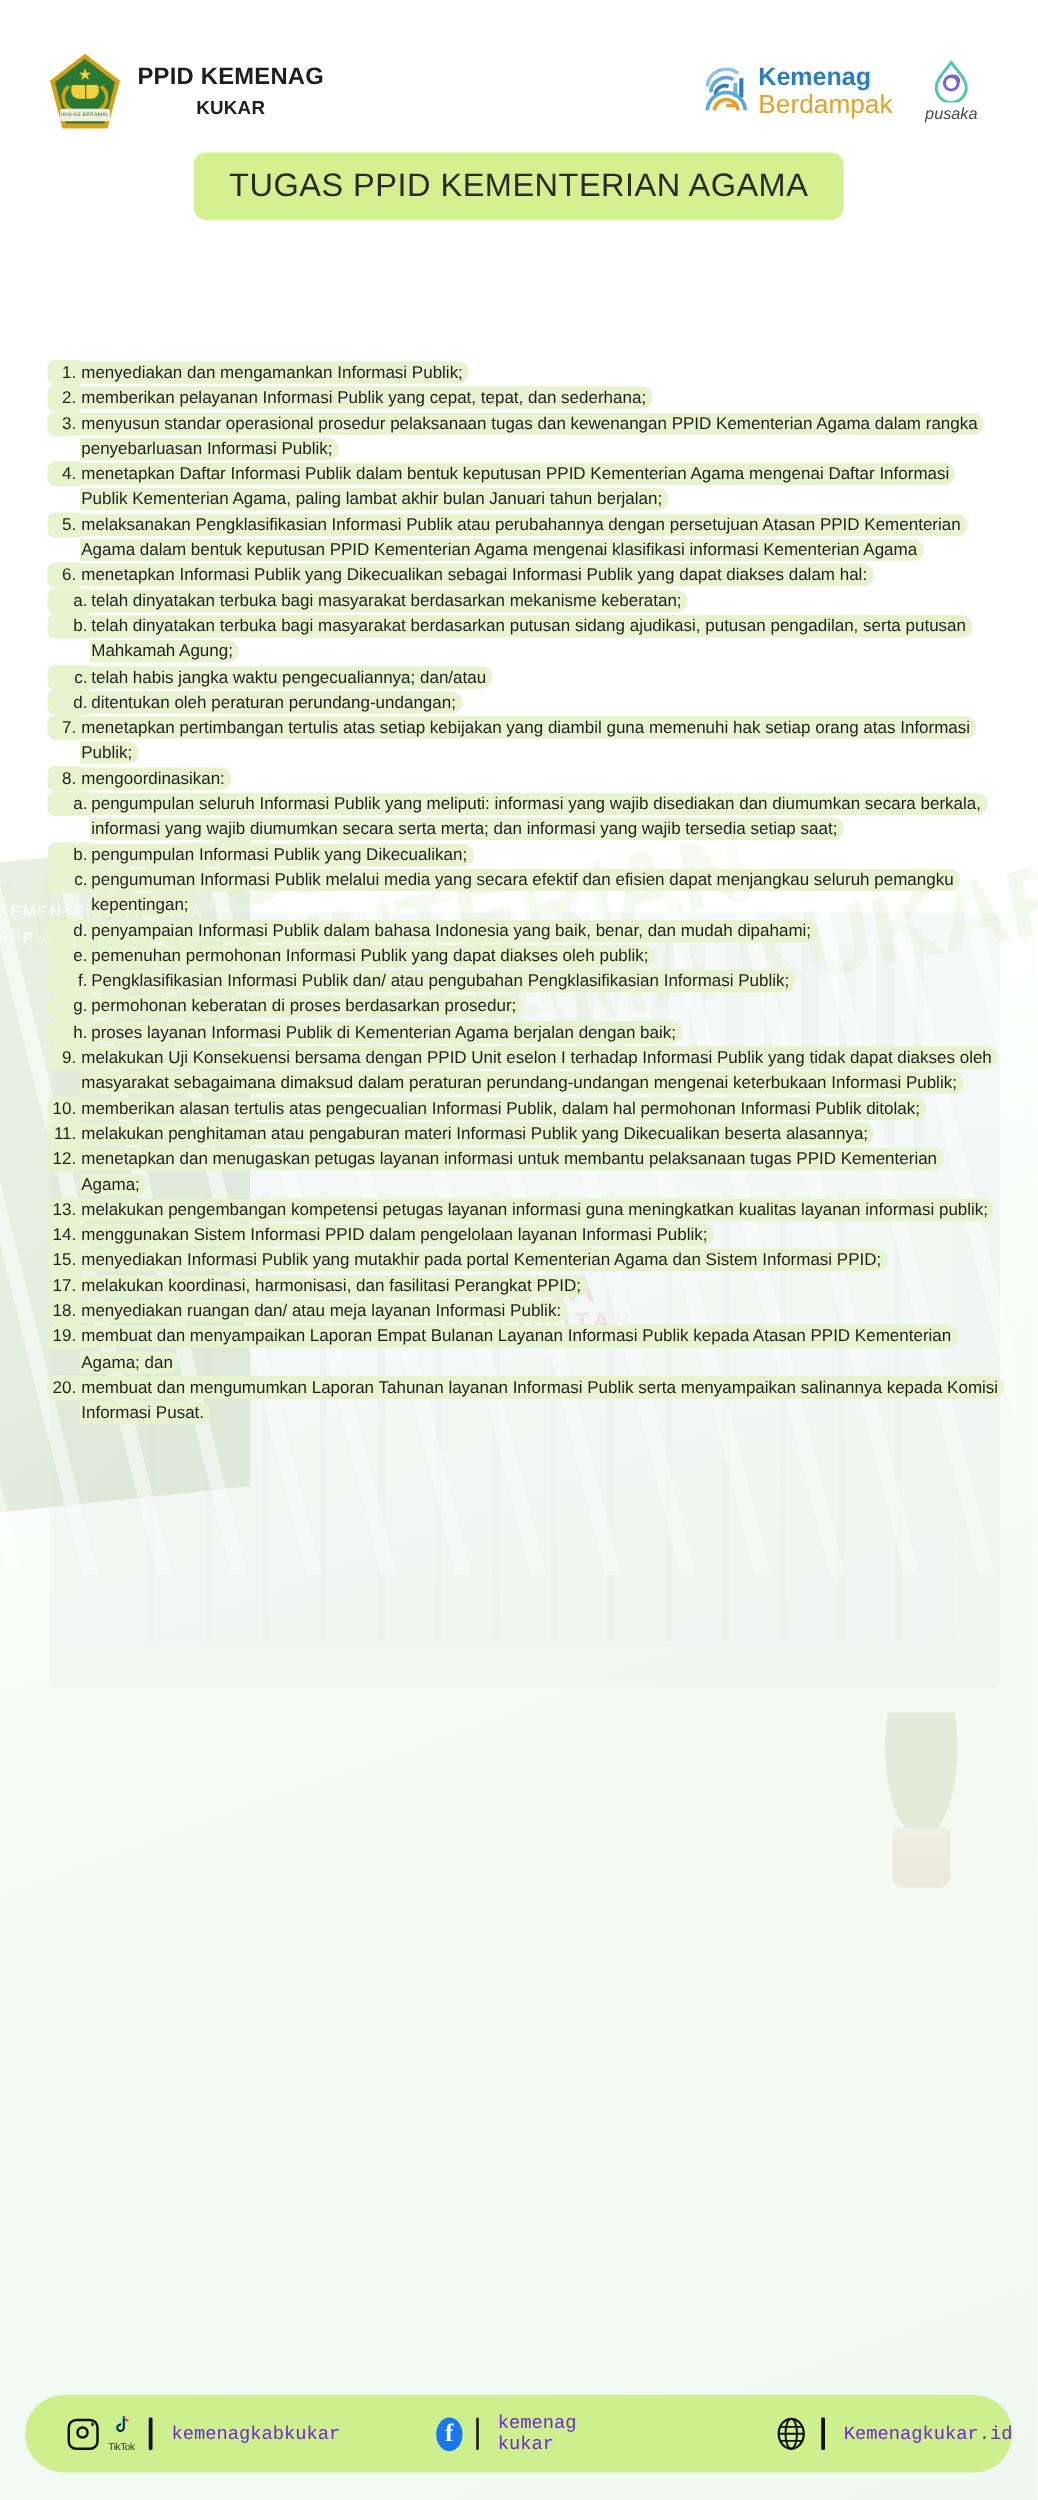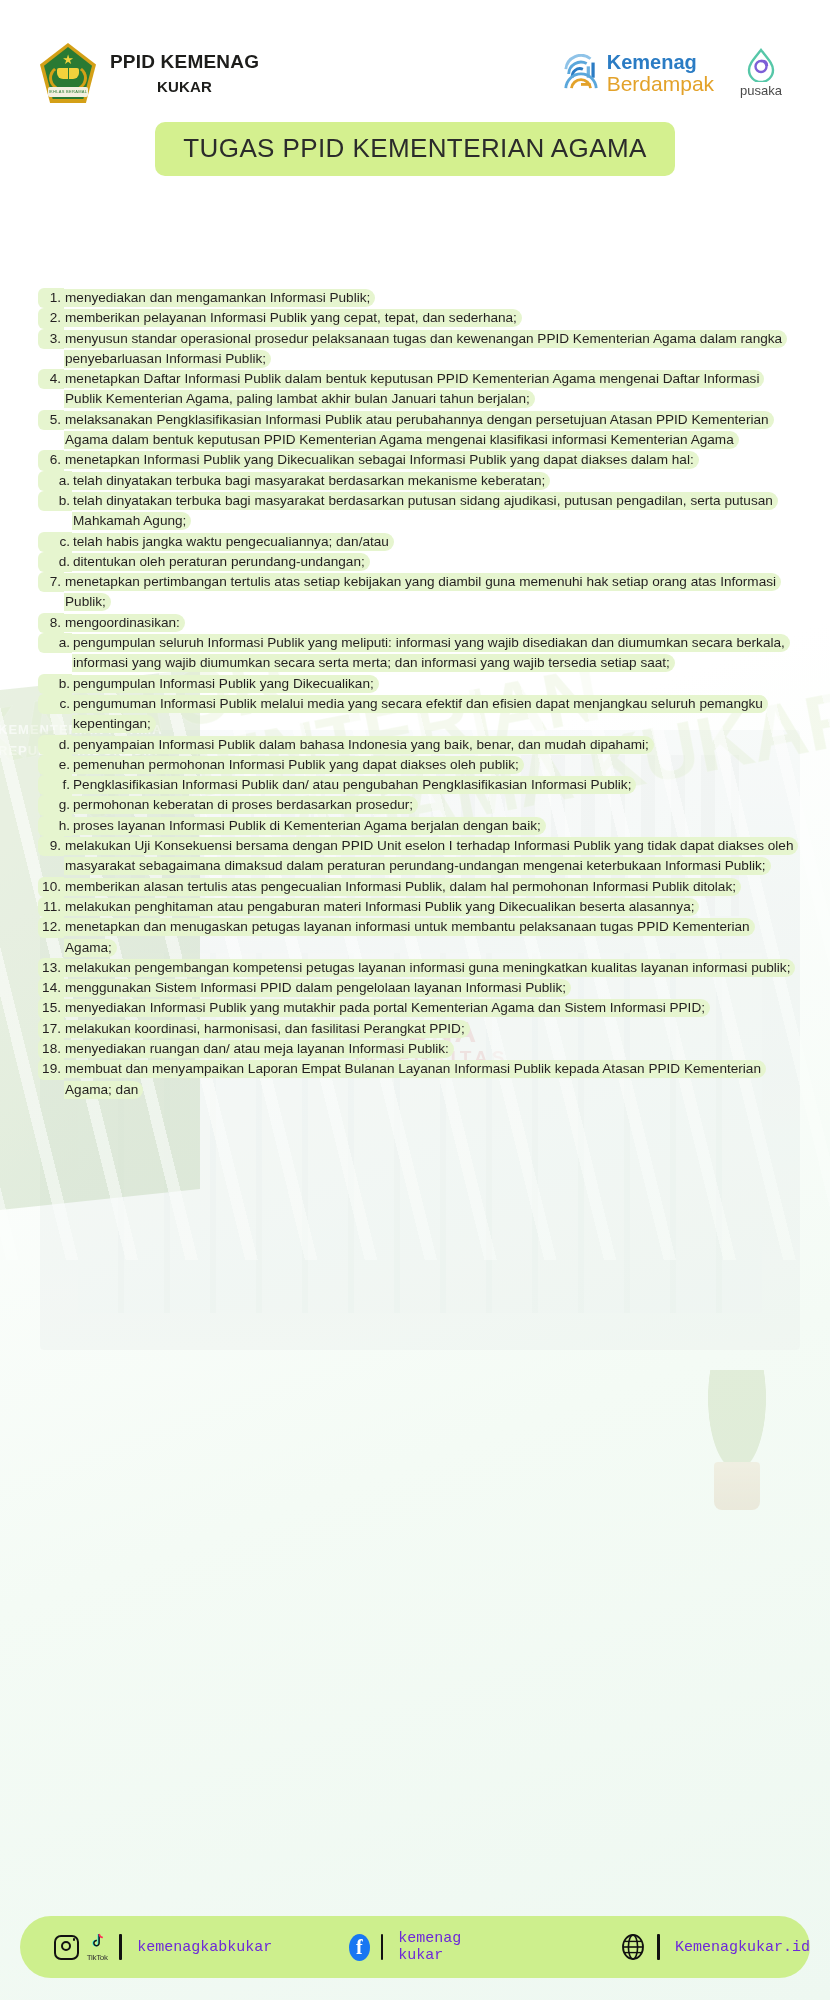--- a/index.html
+++ b/index.html
@@ -187,21 +187,21 @@
     display:flex; align-items:center; gap:26px;
     padding-right:18px;
   }
   .kb-logo{ display:flex; align-items:center; gap:7px; }
   .kb-mark{ width:38px; height:38px; }
   .kb-words{ line-height:1.02; }
   .kb-words .kw1{ font-size:20px; font-weight:bold; color:#2b7cc4; }
   .kb-words .kw2{ font-size:21px; color:#e3a22a; margin-top:1px; }
   .pusaka{ text-align:center; }
   .pusaka svg{ display:block; margin:0 auto; }
-  .pusaka .pz{ font-size:13px; color:#4a4a4a; margin-top:1px; }
+  .pusaka .pz{ font-size:13px; color:#4a4a4a; margin-top:1px;font-style:italic; }
 
   
   .title-wrap{ position:relative; z-index:5; padding:14px 0 0 0; text-align:center; }
   .title-badge{
     display:inline-block;
     background:#d4f08f;
     color:#2b2b2b;
     font-size:26px;
     letter-spacing:.4px;
     padding:11px 28px 12px;
@@ -500,20 +500,24 @@
           <div class="num">17.</div>
           <div class="body"><span class="hl">melakukan koordinasi, harmonisasi, dan fasilitasi Perangkat PPID;</span></div>
         </li>
         <li class="task">
           <div class="num">18.</div>
           <div class="body"><span class="hl">menyediakan ruangan dan/ atau meja layanan Informasi Publik:</span></div>
         </li>
         <li class="task">
           <div class="num">19.</div>
           <div class="body"><span class="hl">membuat dan menyampaikan Laporan Empat Bulanan Layanan Informasi Publik kepada Atasan PPID Kementerian Agama; dan</span></div>
+        </li>
+        <li class="task">
+          <div class="num">20.</div>
+          <div class="body"><span class="hl">membuat dan mengumumkan Laporan Tahunan layanan Informasi Publik serta menyampaikan salinannya kepada Komisi Informasi Pusat.</span></div>
         </li>
       </ol>
   </div>
 
   <div class="footer">
     <div class="fpad"></div>
     <div class="f-item">
       <div class="f-ig">
         <div class="sq"></div>
           <div class="ci"></div>

